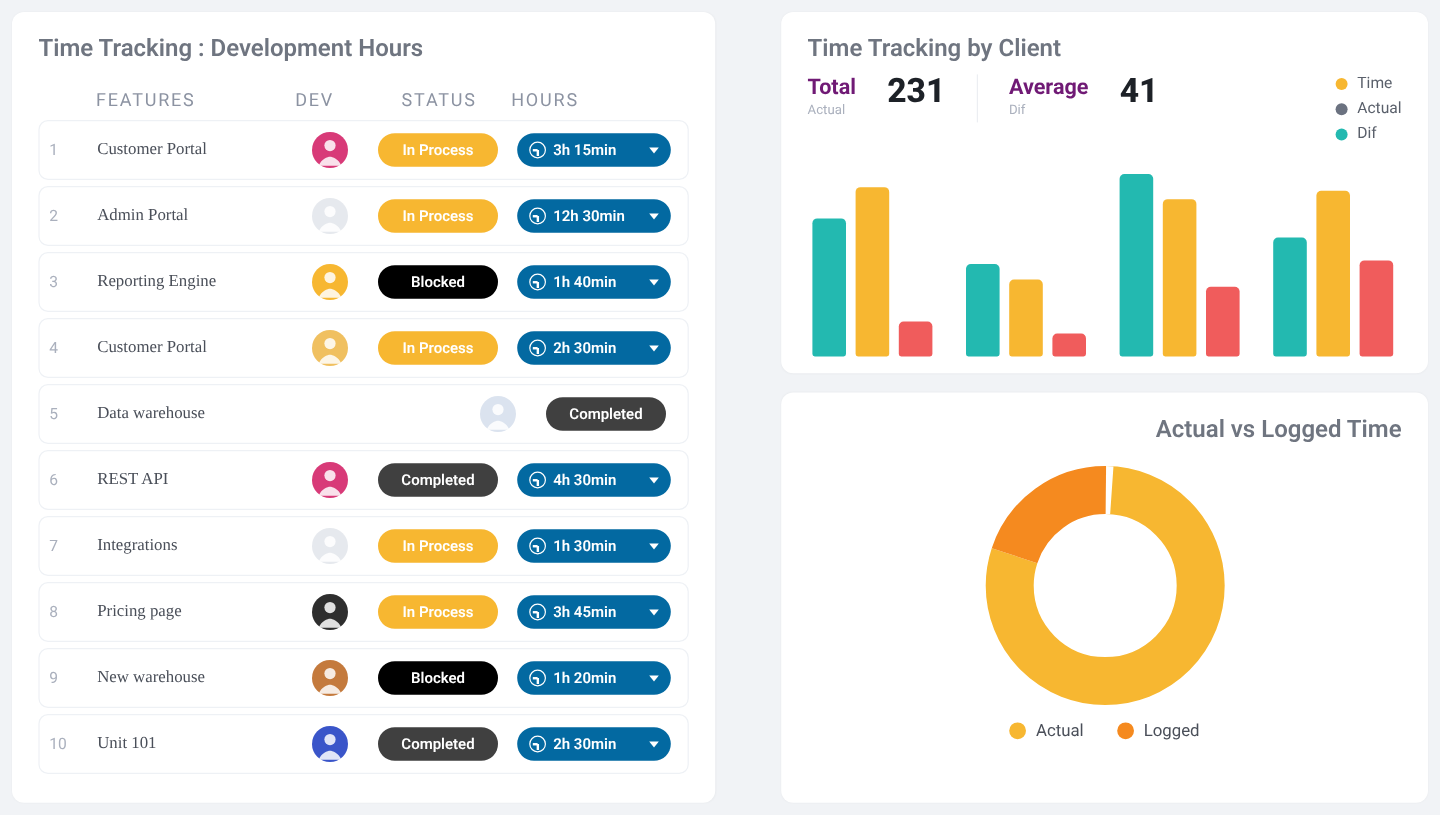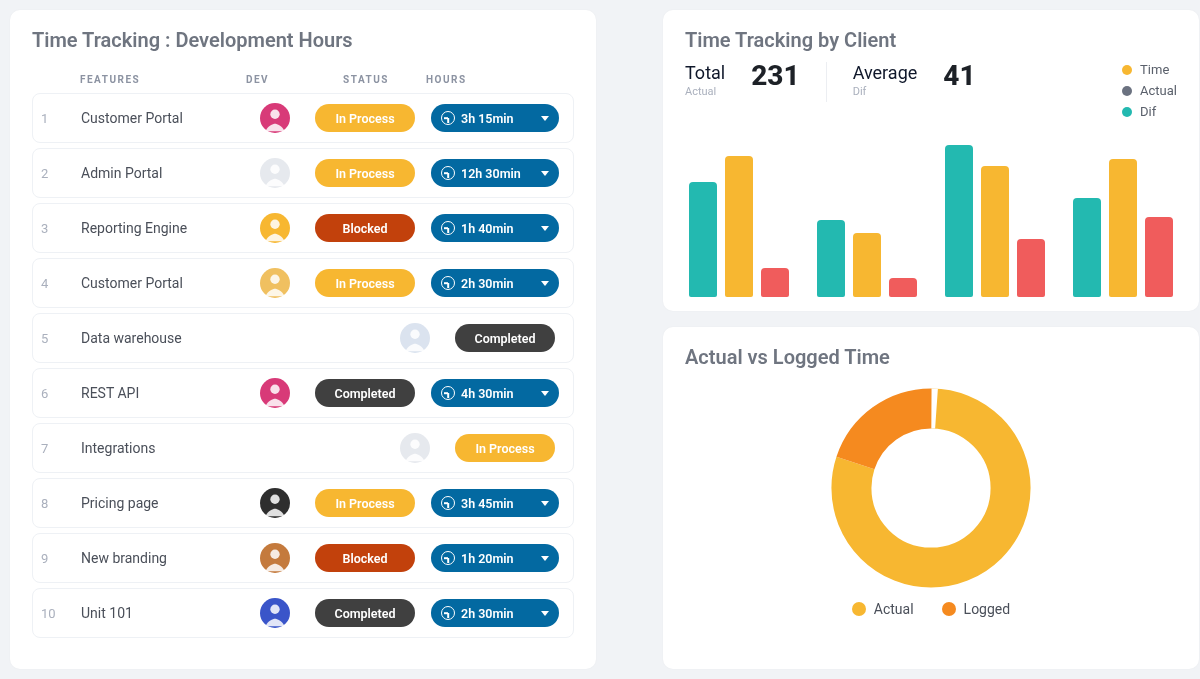--- a/index.html
+++ b/index.html
@@ -6,21 +6,21 @@
   body {
     font-family: -apple-system, BlinkMacSystemFont, "Segoe UI", Roboto, Helvetica, Arial, sans-serif;
     background: #f1f3f6;
     padding: 10px;
     width: 1200px;
     height: 679px;
     overflow: hidden;
   }
   .layout {
     display: flex;
-    gap: 24px;
+    gap: 12px;
     width: 100%;
     height: 100%;
   }
   .col-left { flex: 0 0 586px; display: flex; flex-direction: column; }
   .col-right { flex: 1; display: flex; flex-direction: column; gap: 16px; padding-left: 43px; }
   .card {
     background: #fff;
     border-radius: 10px;
     padding: 18px 22px 14px 22px;
     box-shadow: 0 0 2px rgba(0,0,0,.04);
@@ -31,62 +31,61 @@
     font-size: 20px;
     font-weight: 600;
     margin-bottom: 10px;
   }
 
   
   .thead {
     display: flex;
     align-items: center;
     color: #8c93a2;
-    font-size: 10px;
+    font-size: 15px;
     letter-spacing: 1.5px;
     text-transform: uppercase;
     padding: 12px 8px 8px 8px;
-    font-weight: bold;
   }
   .col-idx   { width: 40px; }
   .col-feat  { flex: 1; }
   .col-dev   { width: 60px; }
   .col-stat  { width: 120px; text-align:center; }
   .col-hours { width: 140px; text-align:left; }
 
   .row {
     display: flex;
     align-items: center;
     border: 1px solid #eef1f5;
     border-radius: 8px;
     padding: 9px 8px;
     margin-bottom: 5px;
     font-size: 14px;
     color: #4a4f59;
   }
   .row .idx { width: 40px; color: #aab0bd; font-size: 13px; }
-  .row .feat { flex: 1; }
+  .row .feat { flex: 1; font-family: Liberation Serif, serif; }
   .row .dev { width: 60px; display:flex; justify-content:center; }
   .row .stat { width: 120px; display:flex; justify-content:center; }
   .row .hours { width: 140px; display:flex; justify-content:center; }
 
   .avatar {
     width: 30px; height: 30px; border-radius: 50%;
     display: inline-block;
   }
   .avatar svg { width:100%; height:100%; }
 
   .pill {
     display: inline-flex; align-items:center; justify-content:center;
     color: #fff; font-size: 12.5px; font-weight: 600;
     border-radius: 999px;
     width: 100px; height: 28px;
   }
   .pill.in-process { background: #f7b731; }
-  .pill.blocked    { background: #c2410c; }
+  .pill.blocked    { background: #000000; }
   .pill.completed  { background: #404040; }
 
   .hours-btn {
     display: inline-flex; align-items:center;
     background: #0369a1; color: #fff;
     border-radius: 999px;
     height: 28px; width: 128px;
     font-size: 12.5px; font-weight: 600;
     padding: 0 6px 0 10px;
     cursor: pointer;
@@ -110,21 +109,21 @@
   .hours-btn .txt { flex:1; }
   .hours-btn .caret {
     width:0; height:0; border-left:4px solid transparent; border-right:4px solid transparent;
     border-top:5px solid #fff; margin-right:4px;
   }
 
   
   .stats-row { display:flex; align-items:flex-start; gap:26px; margin: 6px 0 8px 0;}
   .stat-block { display:flex; flex-direction:column; }
   .stat-block .big { font-size: 28px; font-weight: 800; color:#1d2127; line-height:1; }
-  .stat-block .lbl { font-size: 18px; font-weight: 400; color:#0f172a; }
+  .stat-block .lbl { font-size: 18px; font-weight: 700; color:#701a75; }
   .stat-block .sub { font-size: 11px; color:#aab0bd; margin-top:2px; }
   .divider { width:1px; height:40px; background:#eceef2; }
   .legend { margin-left:auto; display:flex; flex-direction:column; gap:6px; }
   .legend-item { display:flex; align-items:center; gap:8px; font-size:13px; color:#5a606b;}
   .dot { width:10px; height:10px; border-radius:50%; }
   .dot.time   { background:#f7b731; }
   .dot.actual-d { background:#6b7280; }
   .dot.dif    { background:#23b9b0; }
 
   .barchart {
@@ -289,20 +288,27 @@
             <div class="dev">
               <span class="avatar"><svg viewBox="0 0 32 32">
                   <circle cx="16" cy="16" r="16" fill="#e6e9ee"></circle>
                   <circle cx="16" cy="12" r="5" fill="rgba(255,255,255,.85)"></circle>
                   <path d="M6 30c2-6 8-8 10-8s8 2 10 8" fill="rgba(255,255,255,.85)"></path>
                 </svg></span>
             </div>
             <div class="stat">
               <span class="pill in-process">In Process</span>
             </div>
+            <div class="hours">
+              <span class="hours-btn">
+                <span class="clock-icon"></span>
+                <span class="txt">1h 30min</span>
+                <span class="caret"></span>
+              </span>
+            </div>
           </div>
           <div class="row">
             <div class="idx">8</div>
             <div class="feat">Pricing page</div>
             <div class="dev">
               <span class="avatar"><svg viewBox="0 0 32 32">
                   <circle cx="16" cy="16" r="16" fill="#2e2e2e"></circle>
                   <circle cx="16" cy="12" r="5" fill="rgba(255,255,255,.85)"></circle>
                   <path d="M6 30c2-6 8-8 10-8s8 2 10 8" fill="rgba(255,255,255,.85)"></path>
                 </svg></span>
@@ -313,21 +319,21 @@
             <div class="hours">
               <span class="hours-btn">
                 <span class="clock-icon"></span>
                 <span class="txt">3h 45min</span>
                 <span class="caret"></span>
               </span>
             </div>
           </div>
           <div class="row">
             <div class="idx">9</div>
-            <div class="feat">New branding</div>
+            <div class="feat">New warehouse</div>
             <div class="dev">
               <span class="avatar"><svg viewBox="0 0 32 32">
                   <circle cx="16" cy="16" r="16" fill="#c47a3d"></circle>
                   <circle cx="16" cy="12" r="5" fill="rgba(255,255,255,.85)"></circle>
                   <path d="M6 30c2-6 8-8 10-8s8 2 10 8" fill="rgba(255,255,255,.85)"></path>
                 </svg></span>
             </div>
             <div class="stat">
               <span class="pill blocked">Blocked</span>
             </div>
@@ -419,21 +425,21 @@
             <div class="bar otr" style="height: 57.6px;"></div>
           </div>
           <div class="group">
             <div class="bar dif" style="height: 99.2px;"></div>
             <div class="bar time" style="height: 137.6px;"></div>
             <div class="bar otr" style="height: 80px;"></div>
           </div>
         </div>
     </div>
 
-    <div class="card" style="flex:1;">
+    <div class="card" style="flex:1;text-align:right;">
       <div class="card-title">Actual vs Logged Time</div>
       <div class="donut-wrap">
         <svg id="donut" width="210" height="210" viewBox="0 0 42 42">
             <circle cx="21" cy="21" r="15.915" fill="none" stroke="#fff" stroke-width="0"></circle>
             <circle cx="21" cy="21" r="15.915" fill="none" stroke="#f7b731" stroke-width="8" stroke-dasharray="80.000 20.000" stroke-dashoffset="25.000"></circle>
             <circle cx="21" cy="21" r="15.915" fill="none" stroke="#f58a1f" stroke-width="8" stroke-dasharray="20.000 80.000" stroke-dashoffset="-55.000"></circle>
             <circle cx="21" cy="21" r="15.915" fill="none" stroke="#fff" stroke-width="8" stroke-dasharray="1 99" stroke-dashoffset="25"></circle>
           </svg>
         <div class="donut-legend">
           <div class="item">

